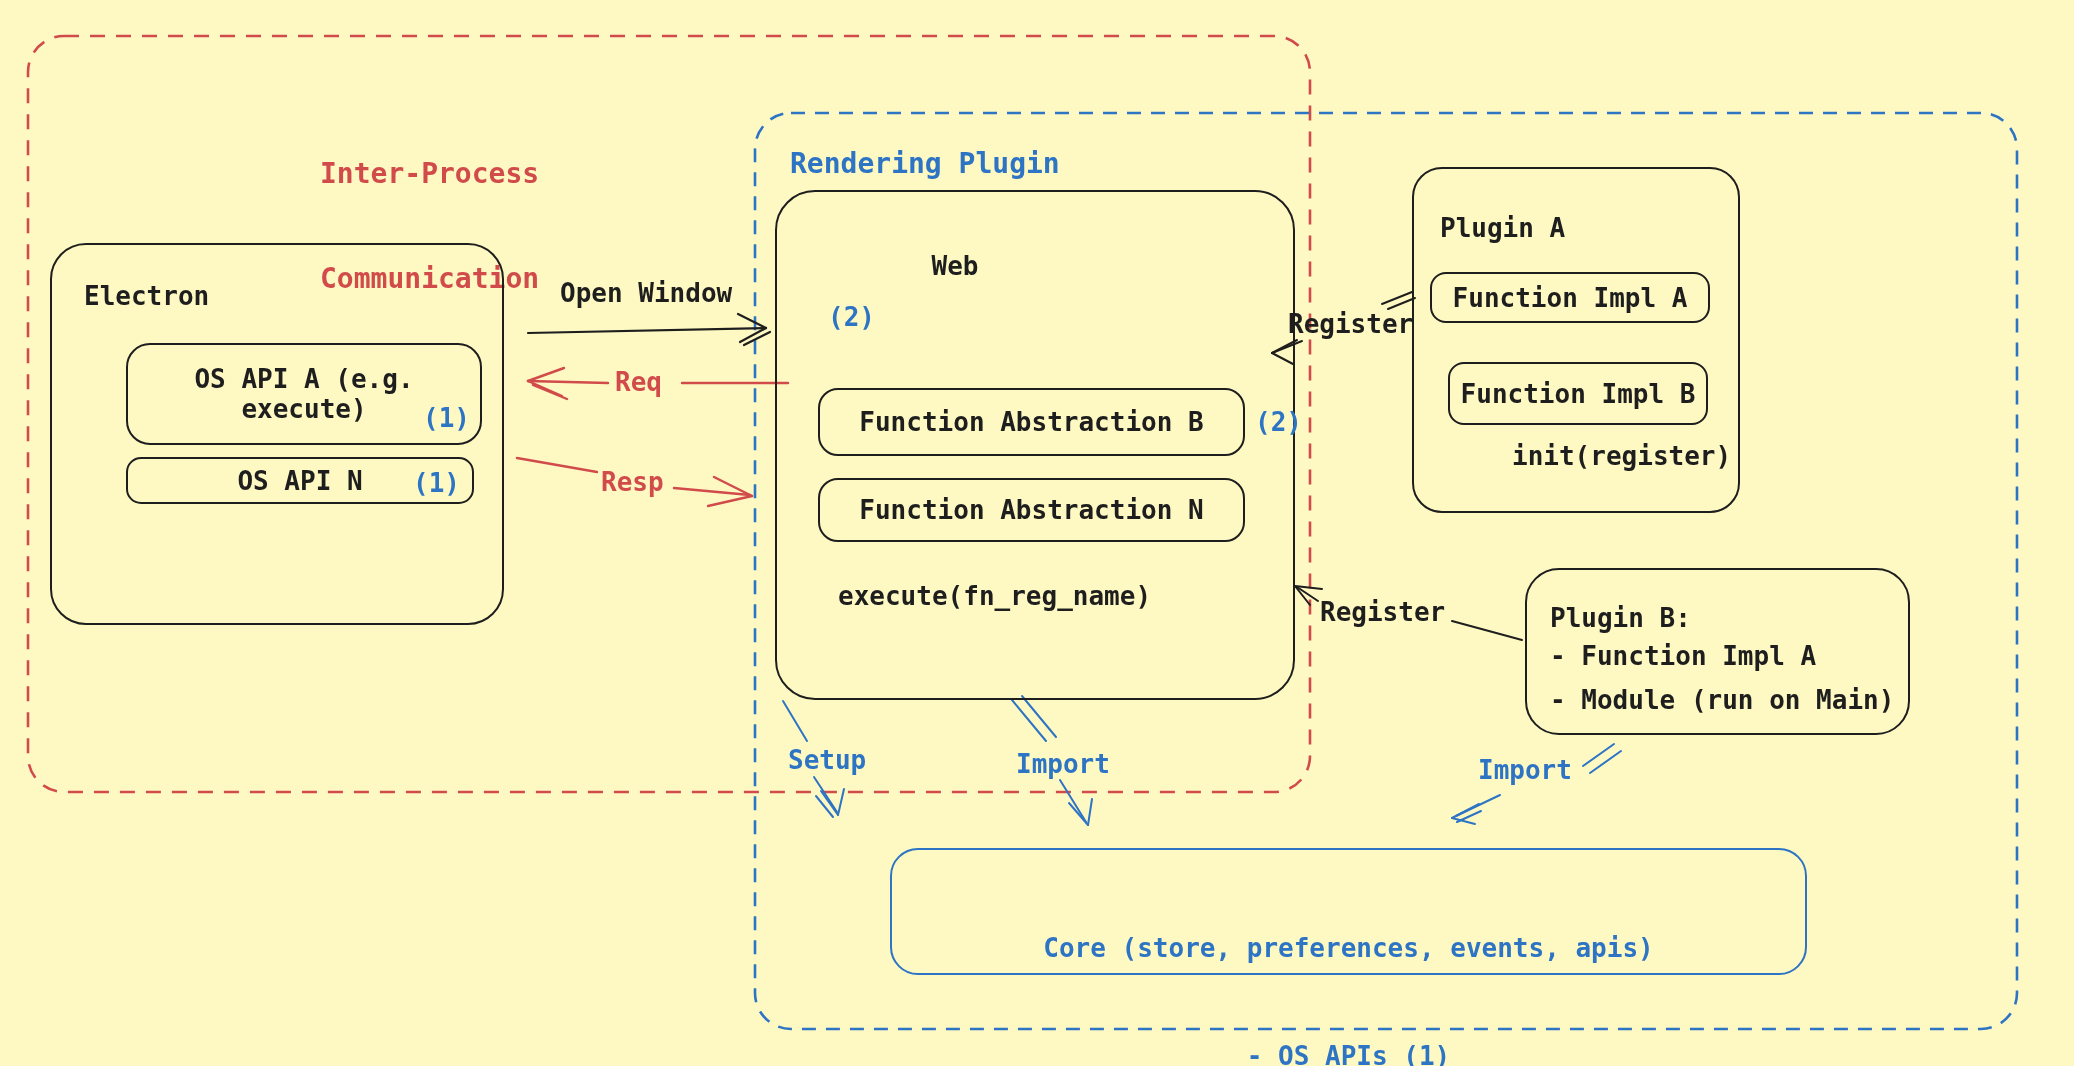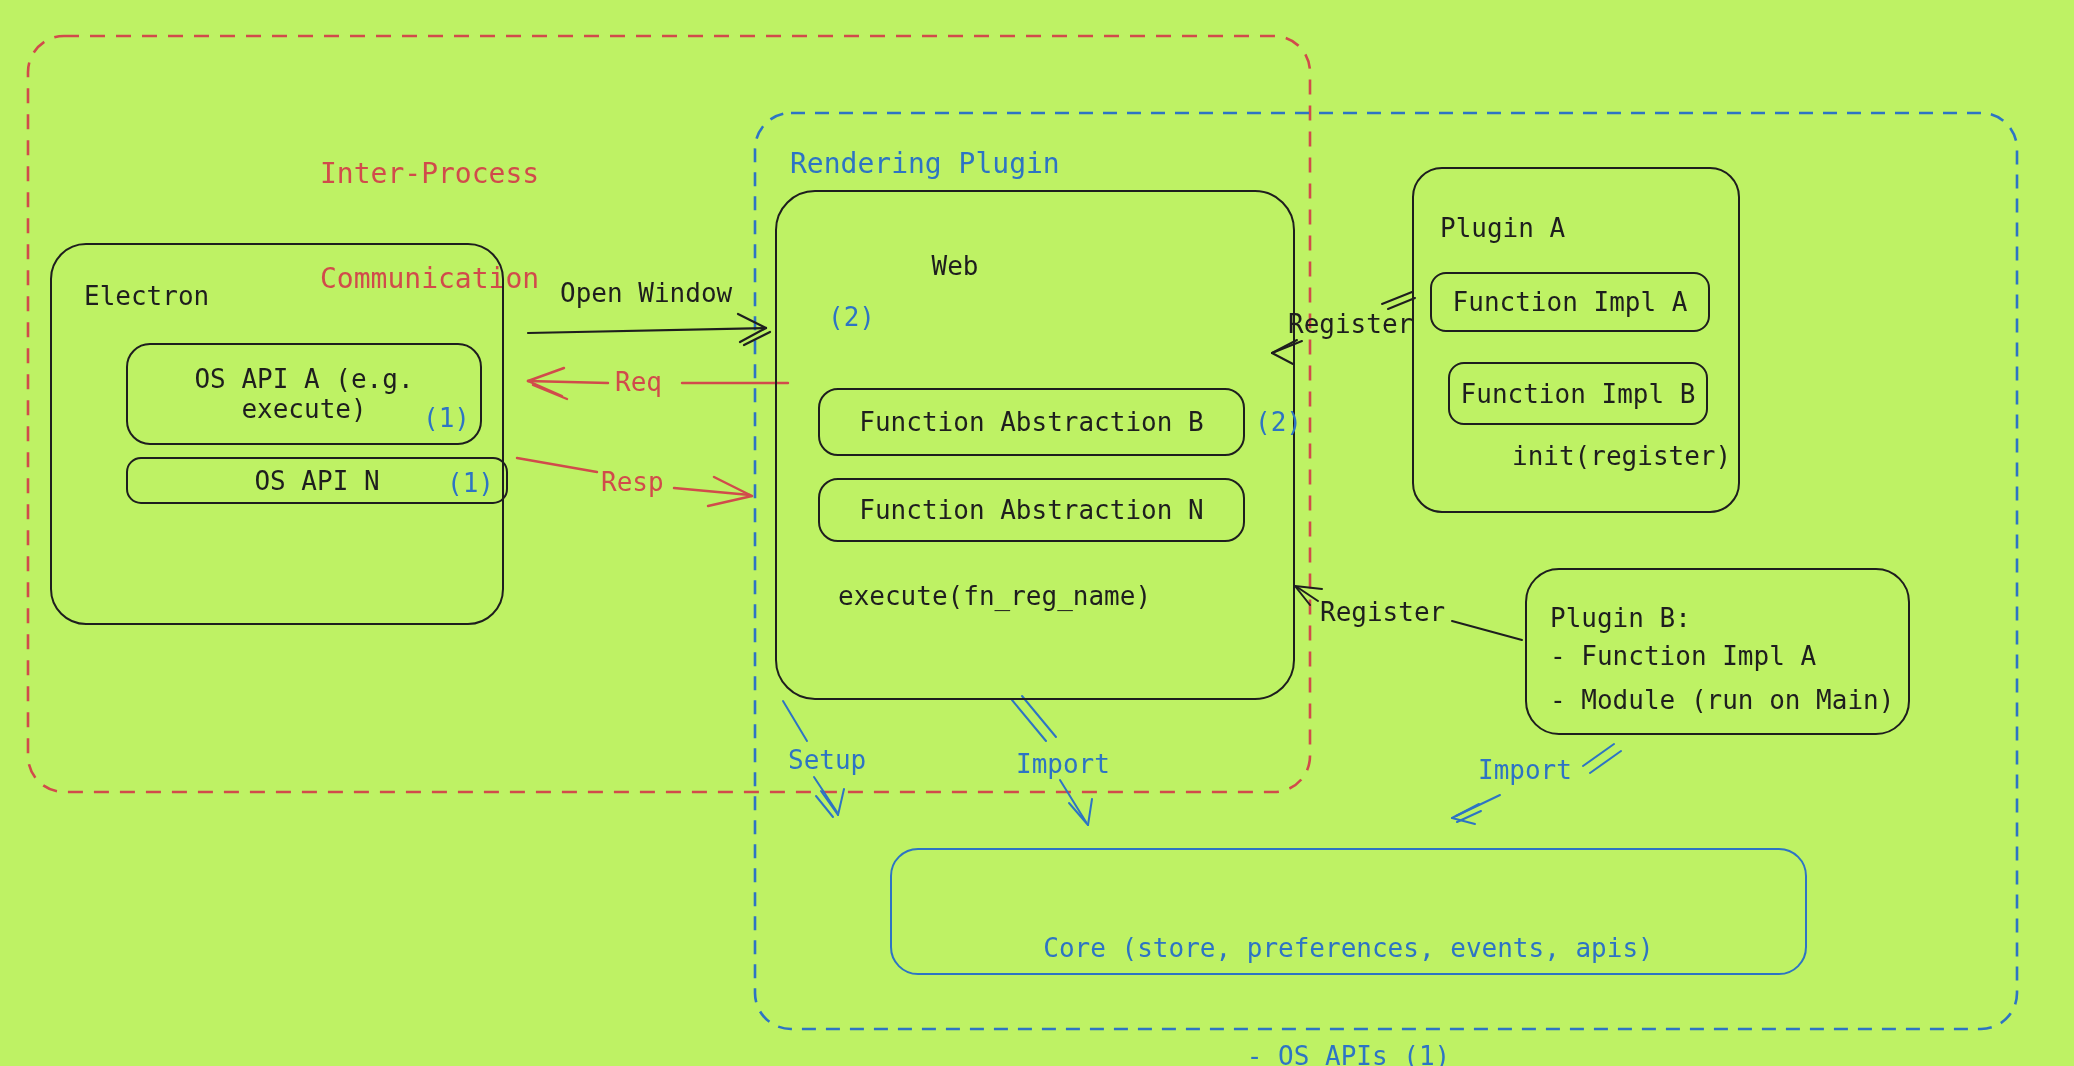--- a/index.html
+++ b/index.html
@@ -1,22 +1,23 @@
 <!DOCTYPE html>
 <html><head>
 <meta charset="utf-8">
 <style>
   html,body{margin:0;padding:0;background:#ffffff;}
   #canvas{
     position:relative;
     width:2074px;height:1066px;
-    background:#bef264;
+    background:#fef9c3;
     font-family:"DejaVu Sans Mono", monospace;
     color:#1e1e1e;
     overflow:hidden;
+    font-weight:bold;
   }
   #wires{position:absolute;left:0;top:0;width:2074px;height:1066px;}
   .box{
     position:absolute;
     border:2.2px solid #1e1e1e;
     background:transparent;
     box-sizing:border-box;
   }
   .lbl{
     position:absolute;
@@ -132,21 +133,21 @@
 
   <div class="box" style="left:50px;top:243px;width:454px;height:382px;border-radius:36px;"></div>
   <div class="lbl" style="left:84px;top:280px;">Electron</div>
 
   <div class="api-box" style="left:95px;top:343px;width:356px;height:102px;border-radius:24px;">
     <div>OS API A (e.g.</div>
     <div>execute)</div>
     <span class="badge" style="position:absolute;right:10px;bottom:10px;">(1)</span>
   </div>
 
-  <div class="api-box" style="left:95px;top:457px;width:382px;height:47px;border-radius:15px;">
+  <div class="api-box" style="left:95px;top:457px;width:348px;height:47px;border-radius:15px;">
     <div>OS API N</div>
     <span class="badge" style="position:absolute;right:12px;top:9px;">(1)</span>
   </div>
 
   <div class="lbl" style="left:560px;top:277px;width:190px;">Open Window</div>
   <div class="lbl red" style="left:615px;top:366px;">Req</div>
   <div class="lbl red" style="left:601px;top:466px;">Resp</div>
 
   <div class="box" style="left:775px;top:190px;width:520px;height:510px;border-radius:40px;"></div>
   <div class="lbl" style="left:900px;top:250px;width:110px;text-align:center;">Web</div>
@@ -163,21 +164,21 @@
     <span class="fa-badge"></span>
   </div>
 
   <div class="lbl" style="left:838px;top:580px;">execute(fn_reg_name)</div>
 
   <div class="lbl" style="left:1288px;top:308px;">Register</div>
   <div class="lbl" style="left:1320px;top:596px;">Register</div>
 
   <div class="box" style="left:1412px;top:167px;width:328px;height:346px;border-radius:30px;"></div>
   <div class="lbl" style="left:1440px;top:212px;">Plugin A</div>
-  <div class="impl-box" style="left:1430px;top:272px;width:280px;height:60px;">Function Impl A</div>
+  <div class="impl-box" style="left:1430px;top:272px;width:280px;height:51px;">Function Impl A</div>
   <div class="impl-box" style="left:1448px;top:362px;width:260px;height:63px;">Function Impl B</div>
   <div class="lbl" style="left:1512px;top:440px;">init(register)</div>
 
   <div class="box" style="left:1525px;top:568px;width:385px;height:167px;border-radius:34px;"></div>
   <div class="lbl" style="left:1550px;top:602px;">Plugin B:</div>
   <div class="lbl" style="left:1550px;top:640px;">- Function Impl A</div>
   <div class="lbl" style="left:1550px;top:684px;">- Module (run on Main)</div>
 
   <div class="lbl blue" style="left:788px;top:744px;">Setup</div>
   <div class="lbl blue" style="left:1016px;top:748px;">Import</div>

